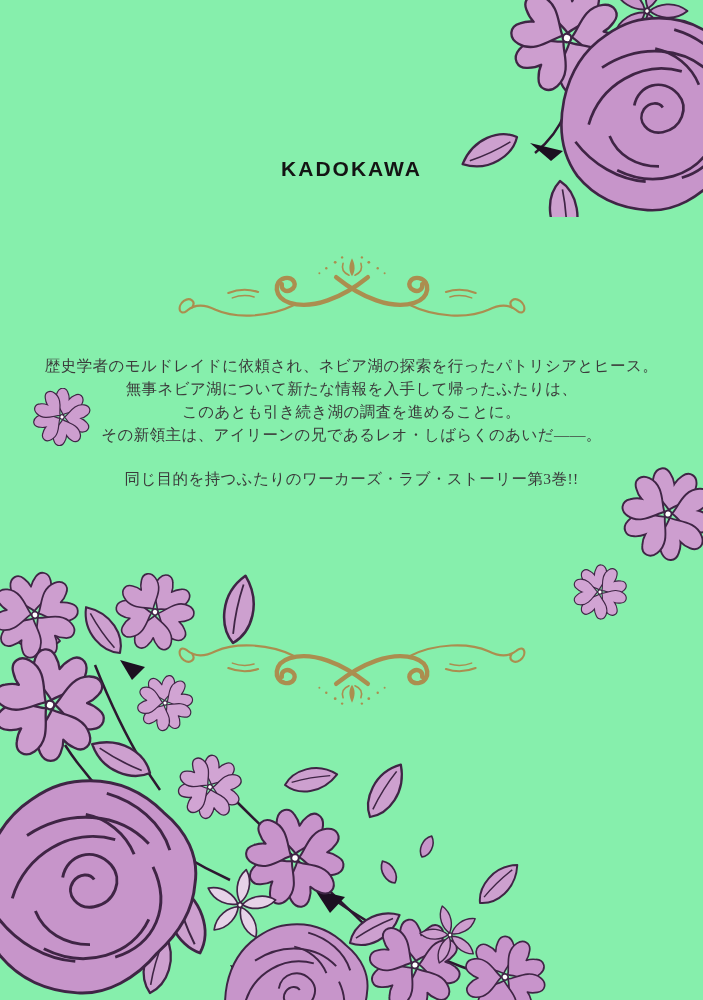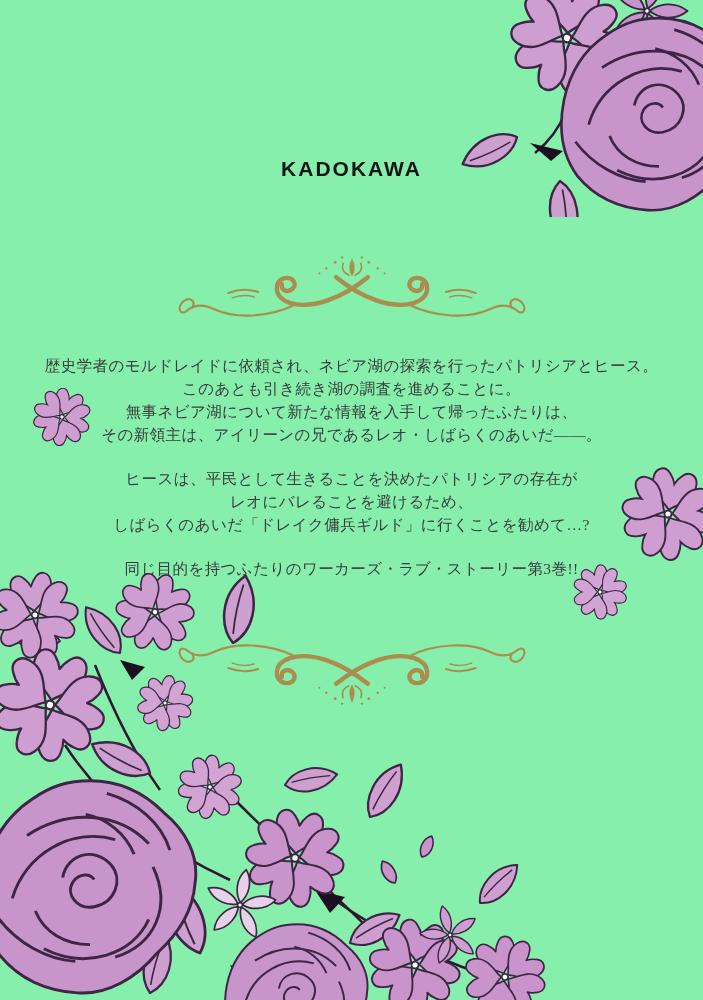--- a/index.html
+++ b/index.html
@@ -120,28 +120,23 @@
 
   <div class="logo">KADOKAWA</div>
 
   <svg class="flourish top" viewBox="0 0 360 72">
     <use href="#flourishG"></use>
   </svg>
 
   <div class="synopsis">
     <div class="para para1">
       <div class="line">歴史学者のモルドレイドに依頼され、ネビア湖の探索を行ったパトリシアとヒース。</div>
+      <div class="line">無事ネビア湖について新たな情報を入手して帰ったふたりは、</div>
       <div class="line">このあとも引き続き湖の調査を進めることに。</div>
-      <div class="line">無事ネビア湖について新たな情報を入手して帰ったふたりは、</div>
       <div class="line">その新領主は、アイリーンの兄であるレオ・しばらくのあいだ――。</div>
-    </div>
-    <div class="para para2">
-      <div class="line">ヒースは、平民として生きることを決めたパトリシアの存在が</div>
-      <div class="line">レオにバレることを避けるため、</div>
-      <div class="line">しばらくのあいだ「ドレイク傭兵ギルド」に行くことを勧めて…?</div>
     </div>
     <div class="para para3">
       <div class="line">同じ目的を持つふたりのワーカーズ・ラブ・ストーリー第3巻!!</div>
     </div>
   </div>
 
   <svg class="flourish bottom" viewBox="0 0 360 72">
     <use href="#flourishG"></use>
   </svg>
 

